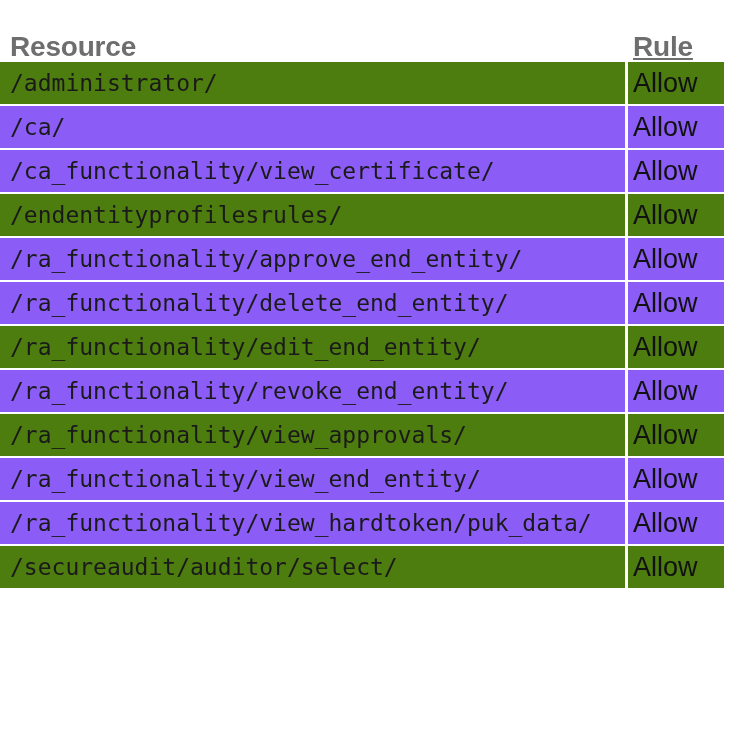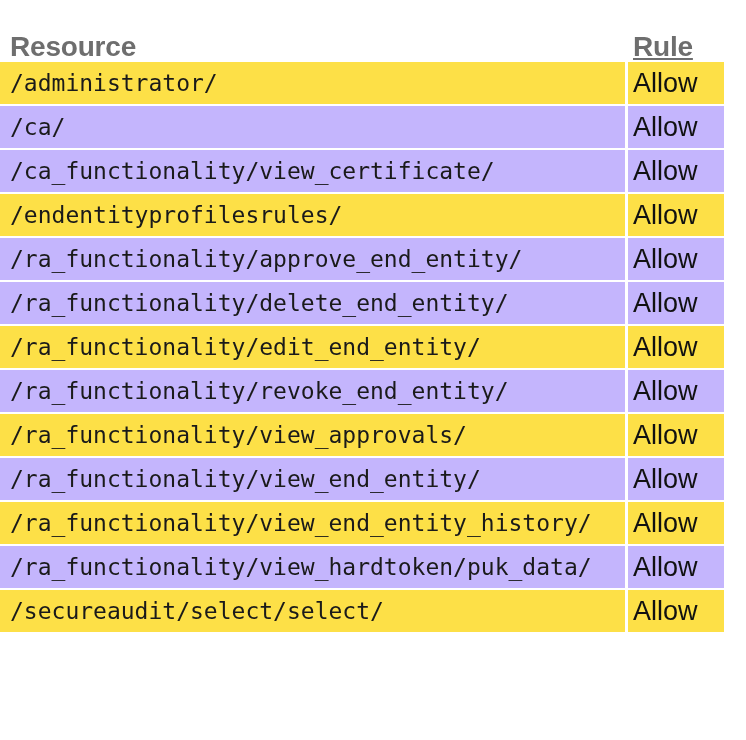--- a/index.html
+++ b/index.html
@@ -49,22 +49,22 @@
     height: 42px;
     vertical-align: middle;
     border-bottom: 2px solid #ffffff;
   }
   tbody tr td.cell-gap,
   tbody tr td.cell-tail {
     background: #ffffff !important;
     border-bottom: 2px solid #ffffff;
   }
 
-  tbody tr.stripe-light td { background: #fde047; }
-  tbody tr.stripe-dark  td { background: #c4b5fd; }
+  tbody tr.stripe-light td { background: #4d7c0f; }
+  tbody tr.stripe-dark  td { background: #8b5cf6; }
 
   td.cell-resource {
     font-family: "DejaVu Sans Mono", "Liberation Mono", monospace;
     font-size: 23px;
     line-height: 26px;
     color: #1a1a1a;
     padding-left: 10px;
     white-space: nowrap;
     overflow: hidden;
   }
@@ -149,32 +149,26 @@
         <td class="cell-gap"></td>
         <td class="cell-rule">Allow</td>
         <td class="cell-tail"></td>
       </tr>
       <tr class="stripe-dark">
         <td class="cell-resource">/ra_functionality/view_end_entity/</td>
         <td class="cell-gap"></td>
         <td class="cell-rule">Allow</td>
         <td class="cell-tail"></td>
       </tr>
-      <tr class="stripe-light">
-        <td class="cell-resource">/ra_functionality/view_end_entity_history/</td>
-        <td class="cell-gap"></td>
-        <td class="cell-rule">Allow</td>
-        <td class="cell-tail"></td>
-      </tr>
       <tr class="stripe-dark">
         <td class="cell-resource">/ra_functionality/view_hardtoken/puk_data/</td>
         <td class="cell-gap"></td>
         <td class="cell-rule">Allow</td>
         <td class="cell-tail"></td>
       </tr>
       <tr class="stripe-light">
-        <td class="cell-resource">/secureaudit/select/select/</td>
+        <td class="cell-resource">/secureaudit/auditor/select/</td>
         <td class="cell-gap"></td>
         <td class="cell-rule">Allow</td>
         <td class="cell-tail"></td>
       </tr>
     </tbody>
 </table>
 
 </body></html>

